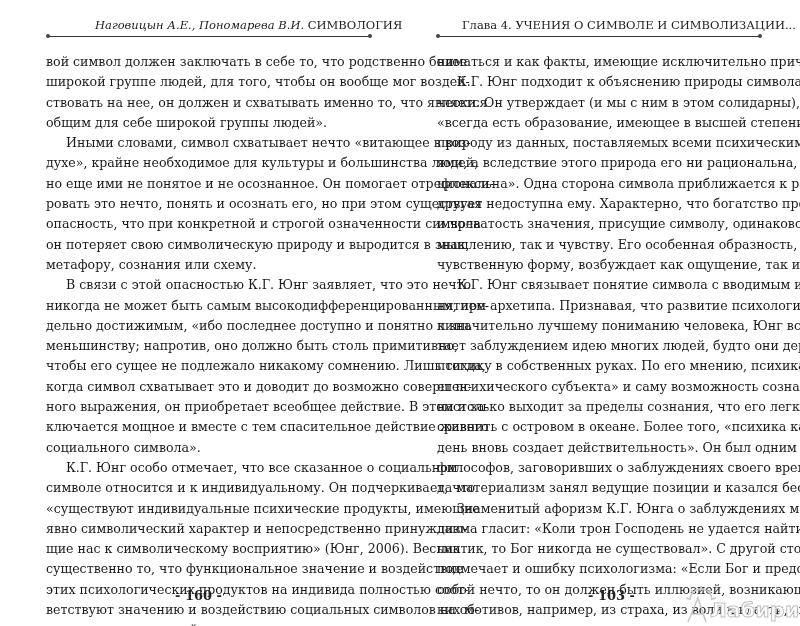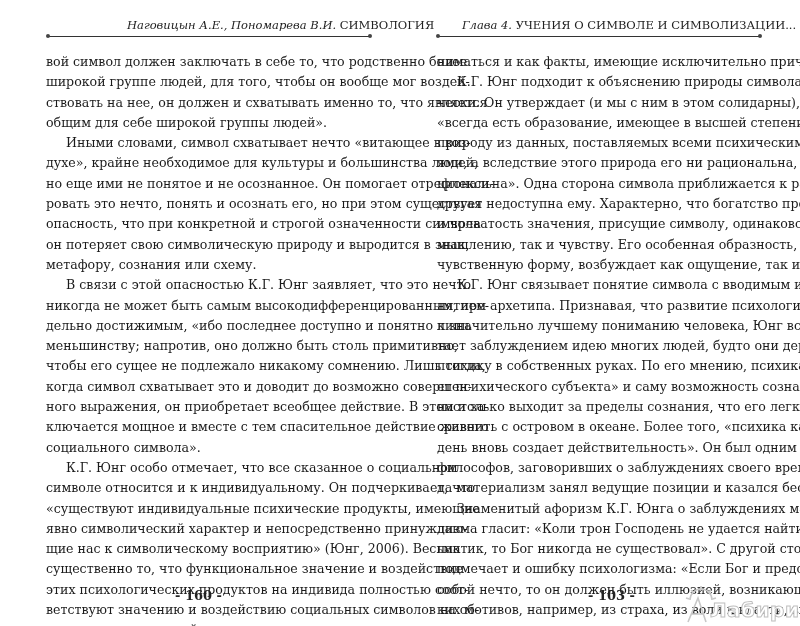--- a/index.html
+++ b/index.html
@@ -16,22 +16,22 @@
     }
     .page.left { left: 0; width: 400px; }
     .page.right { left: 400px; width: 400px; }
     .running-head {
       position: absolute; top: 18px;
       font-size: 11.5px; color: #222;
       white-space: nowrap;
     }
     .page.left .running-head { left: 95px; }
     .page.right .running-head { left: 62px; }
-    .running-head .author { font-style: italic; margin-left: 32px; }
-    .running-head .chap { font-style: italic; }
+    .running-head .author { font-style: italic; }
+    .running-head .chap { }
     .head-rule {
       position: absolute; top: 36px; height: 0;
       border-top: 1.4px solid #333;
     }
     .page.left .head-rule { left: 48px; width: 322px; }
     .page.right .head-rule { left: 38px; width: 322px; }
     .head-rule::before, .head-rule::after {
       content: ""; position: absolute; top: -3px; width: 4px; height: 4px;
       border-radius: 50%; background: #444;
     }

